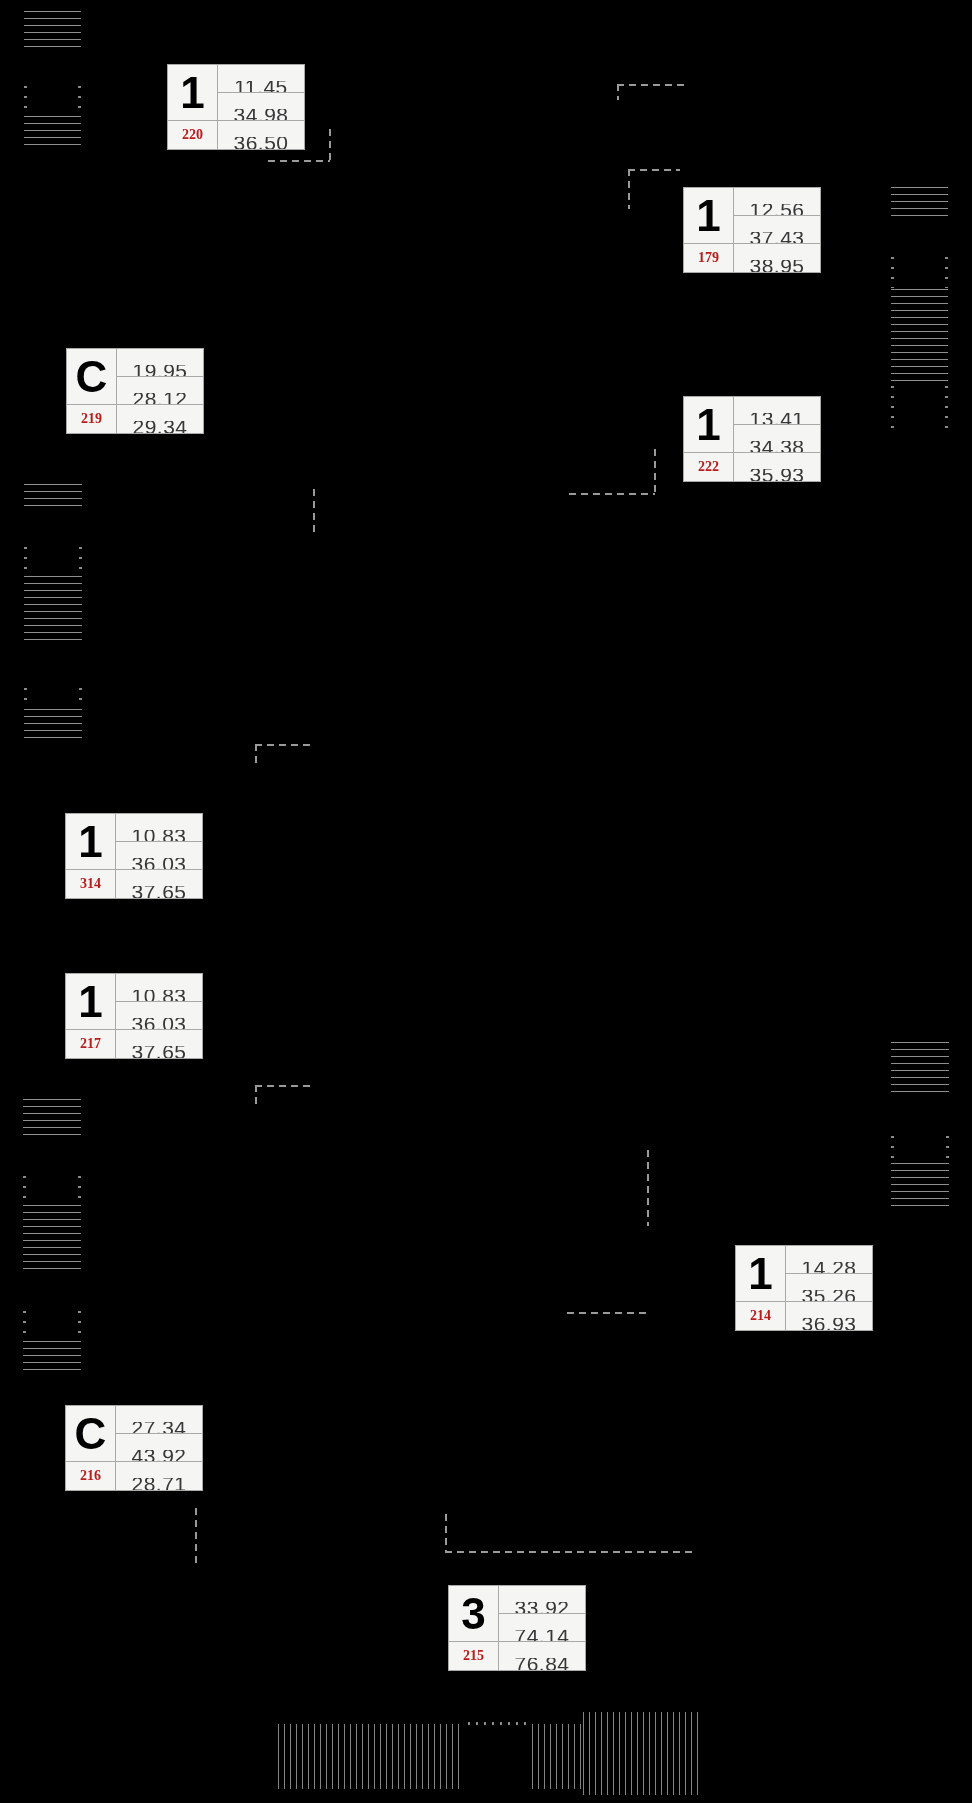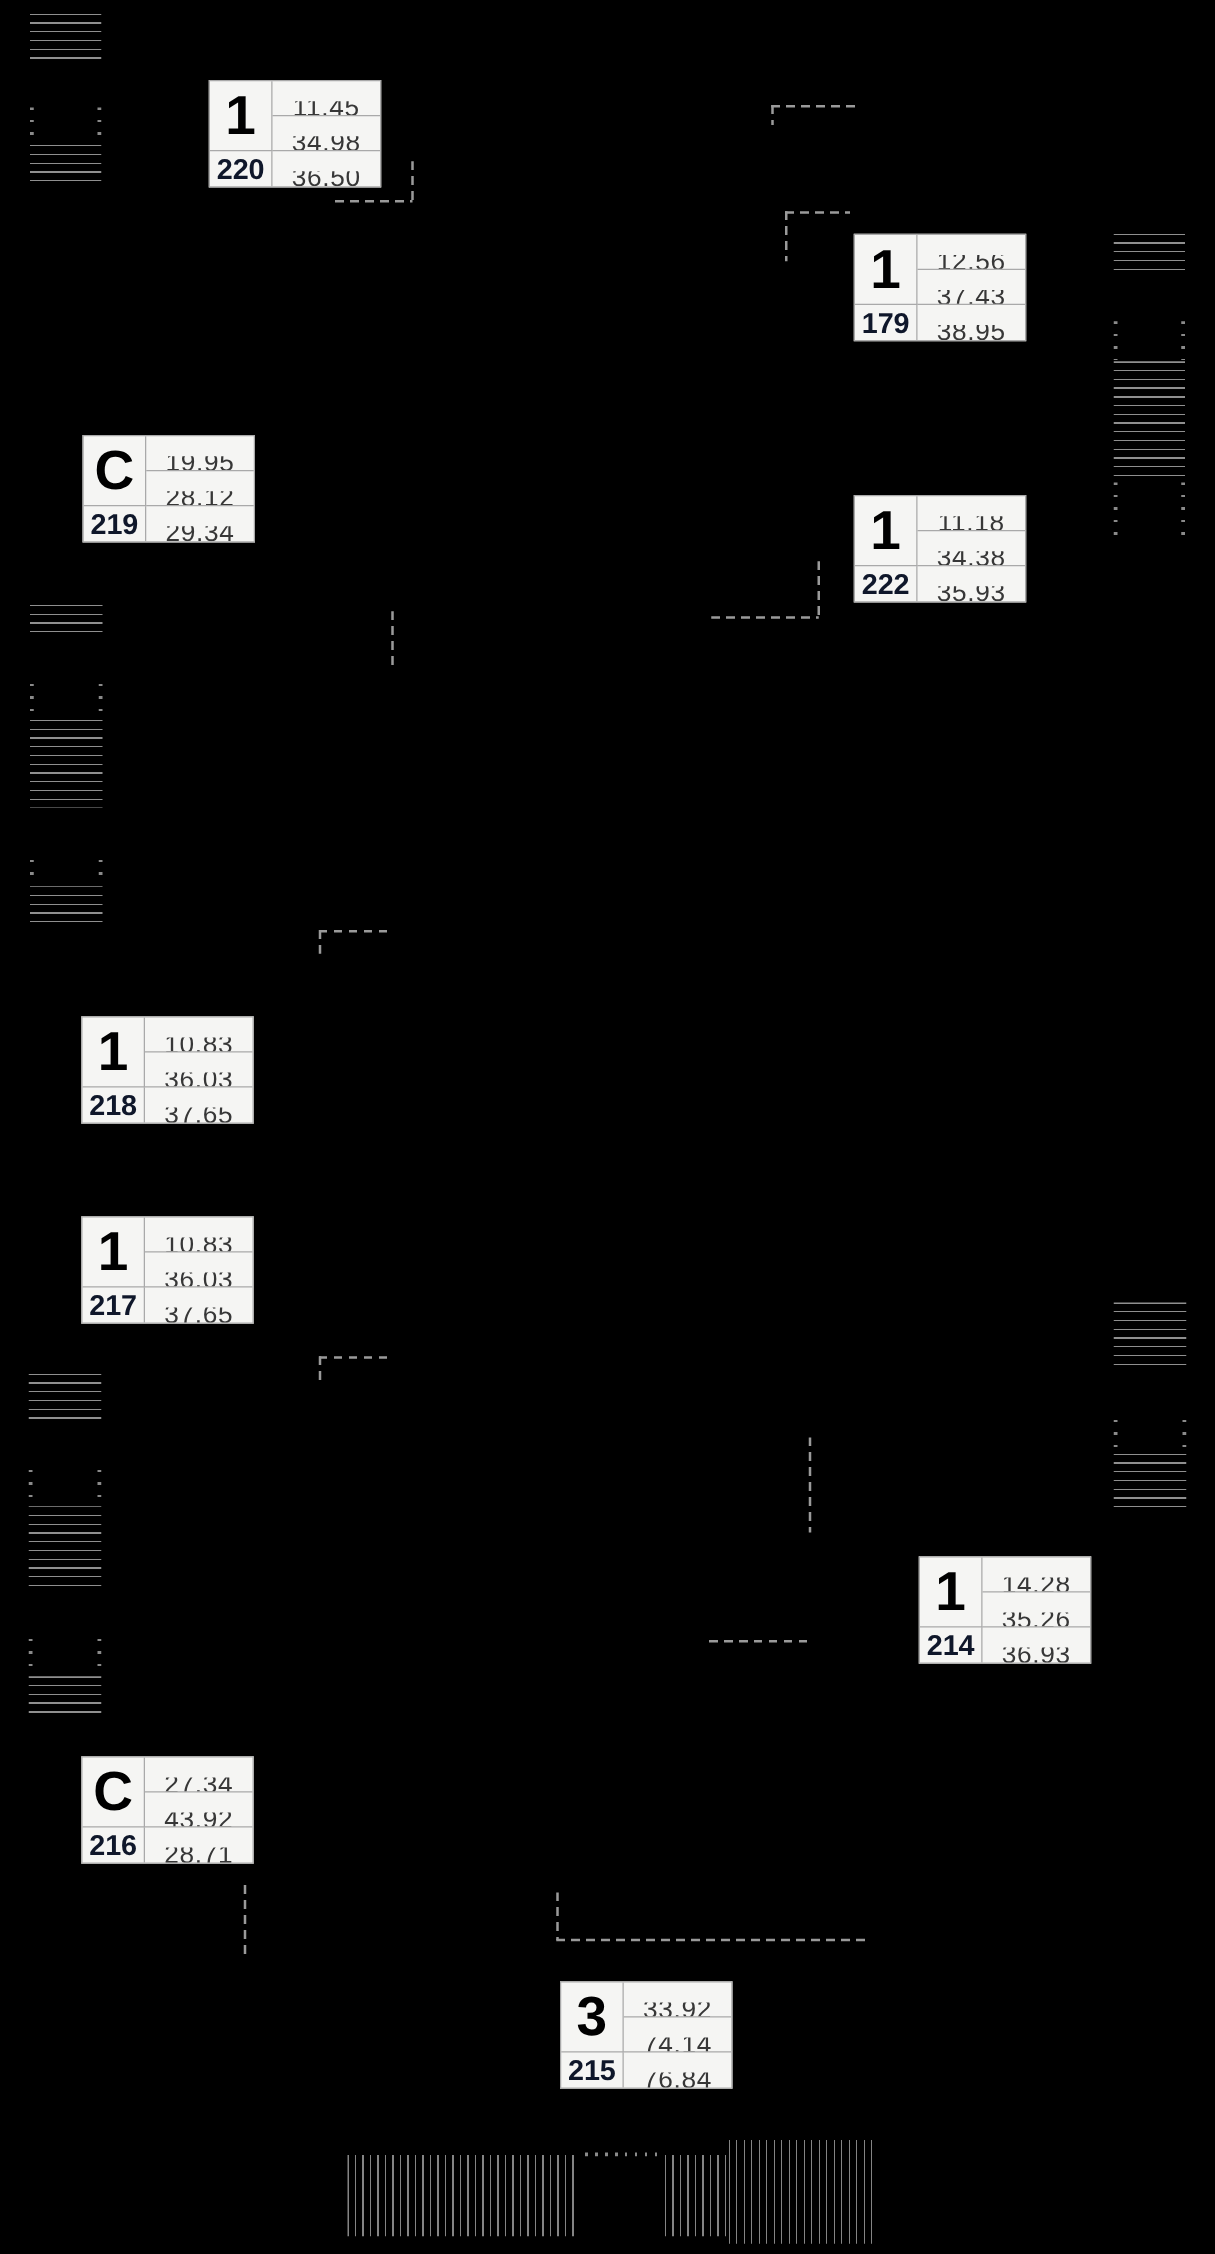--- a/index.html
+++ b/index.html
@@ -22,21 +22,21 @@
     cursor:pointer;
   }
   .cell{
     display:flex;align-items:center;justify-content:center;
     box-sizing:border-box;
     border-right:1px solid #a9a9a9;
     border-bottom:1px solid #a9a9a9;
     overflow:hidden;
   }
   .c-type{grid-row:1/3;grid-column:1;font-size:44px;font-weight:700;color:#000;line-height:1;}
-  .c-id  {grid-row:3;grid-column:1;font-size:23px;font-weight:700;color:#0f172a;border-bottom:none;}
+  .c-id  {grid-row:3;grid-column:1;font-size:14px;font-weight:700;color:#b91c1c;border-bottom:none;font-family:Liberation Serif, serif;}
   .c-a1  {grid-row:1;grid-column:2;border-right:none;}
   .c-a2  {grid-row:2;grid-column:2;border-right:none;text-align:center;}
   .c-a3  {grid-row:3;grid-column:2;border-right:none;border-bottom:none;}
   .c-a1,.c-a2,.c-a3{font-size:21px;color:#373737;letter-spacing:.5px;margin-top:16px;}
   
   .hatch{position:absolute;}
   .h-lines{background:repeating-linear-gradient(180deg,#8f8f8f 0 1px,transparent 1px 7px);}
   .v-lines{background:repeating-linear-gradient(90deg,#848484 0 1px,transparent 1px 6px);}
   .dot-cols{background:transparent;}
   .dot-cols::before,.dot-cols::after{
@@ -114,27 +114,27 @@
     <div class="unit-box" style="left: 66px; top: 348px;">
     <div class="cell c-type">C</div>
     <div class="cell c-id">219</div>
     <div class="cell c-a1">19.95</div>
     <div class="cell c-a2">28.12</div>
     <div class="cell c-a3">29.34</div>
   </div>
     <div class="unit-box" style="left: 683px; top: 396px;">
     <div class="cell c-type">1</div>
     <div class="cell c-id">222</div>
-    <div class="cell c-a1">11.18</div>
+    <div class="cell c-a1">13.41</div>
     <div class="cell c-a2">34.38</div>
     <div class="cell c-a3">35.93</div>
   </div>
     <div class="unit-box" style="left: 65px; top: 813px;">
     <div class="cell c-type">1</div>
-    <div class="cell c-id">218</div>
+    <div class="cell c-id">314</div>
     <div class="cell c-a1">10.83</div>
     <div class="cell c-a2">36.03</div>
     <div class="cell c-a3">37.65</div>
   </div>
     <div class="unit-box" style="left: 65px; top: 973px;">
     <div class="cell c-type">1</div>
     <div class="cell c-id">217</div>
     <div class="cell c-a1">10.83</div>
     <div class="cell c-a2">36.03</div>
     <div class="cell c-a3">37.65</div>

